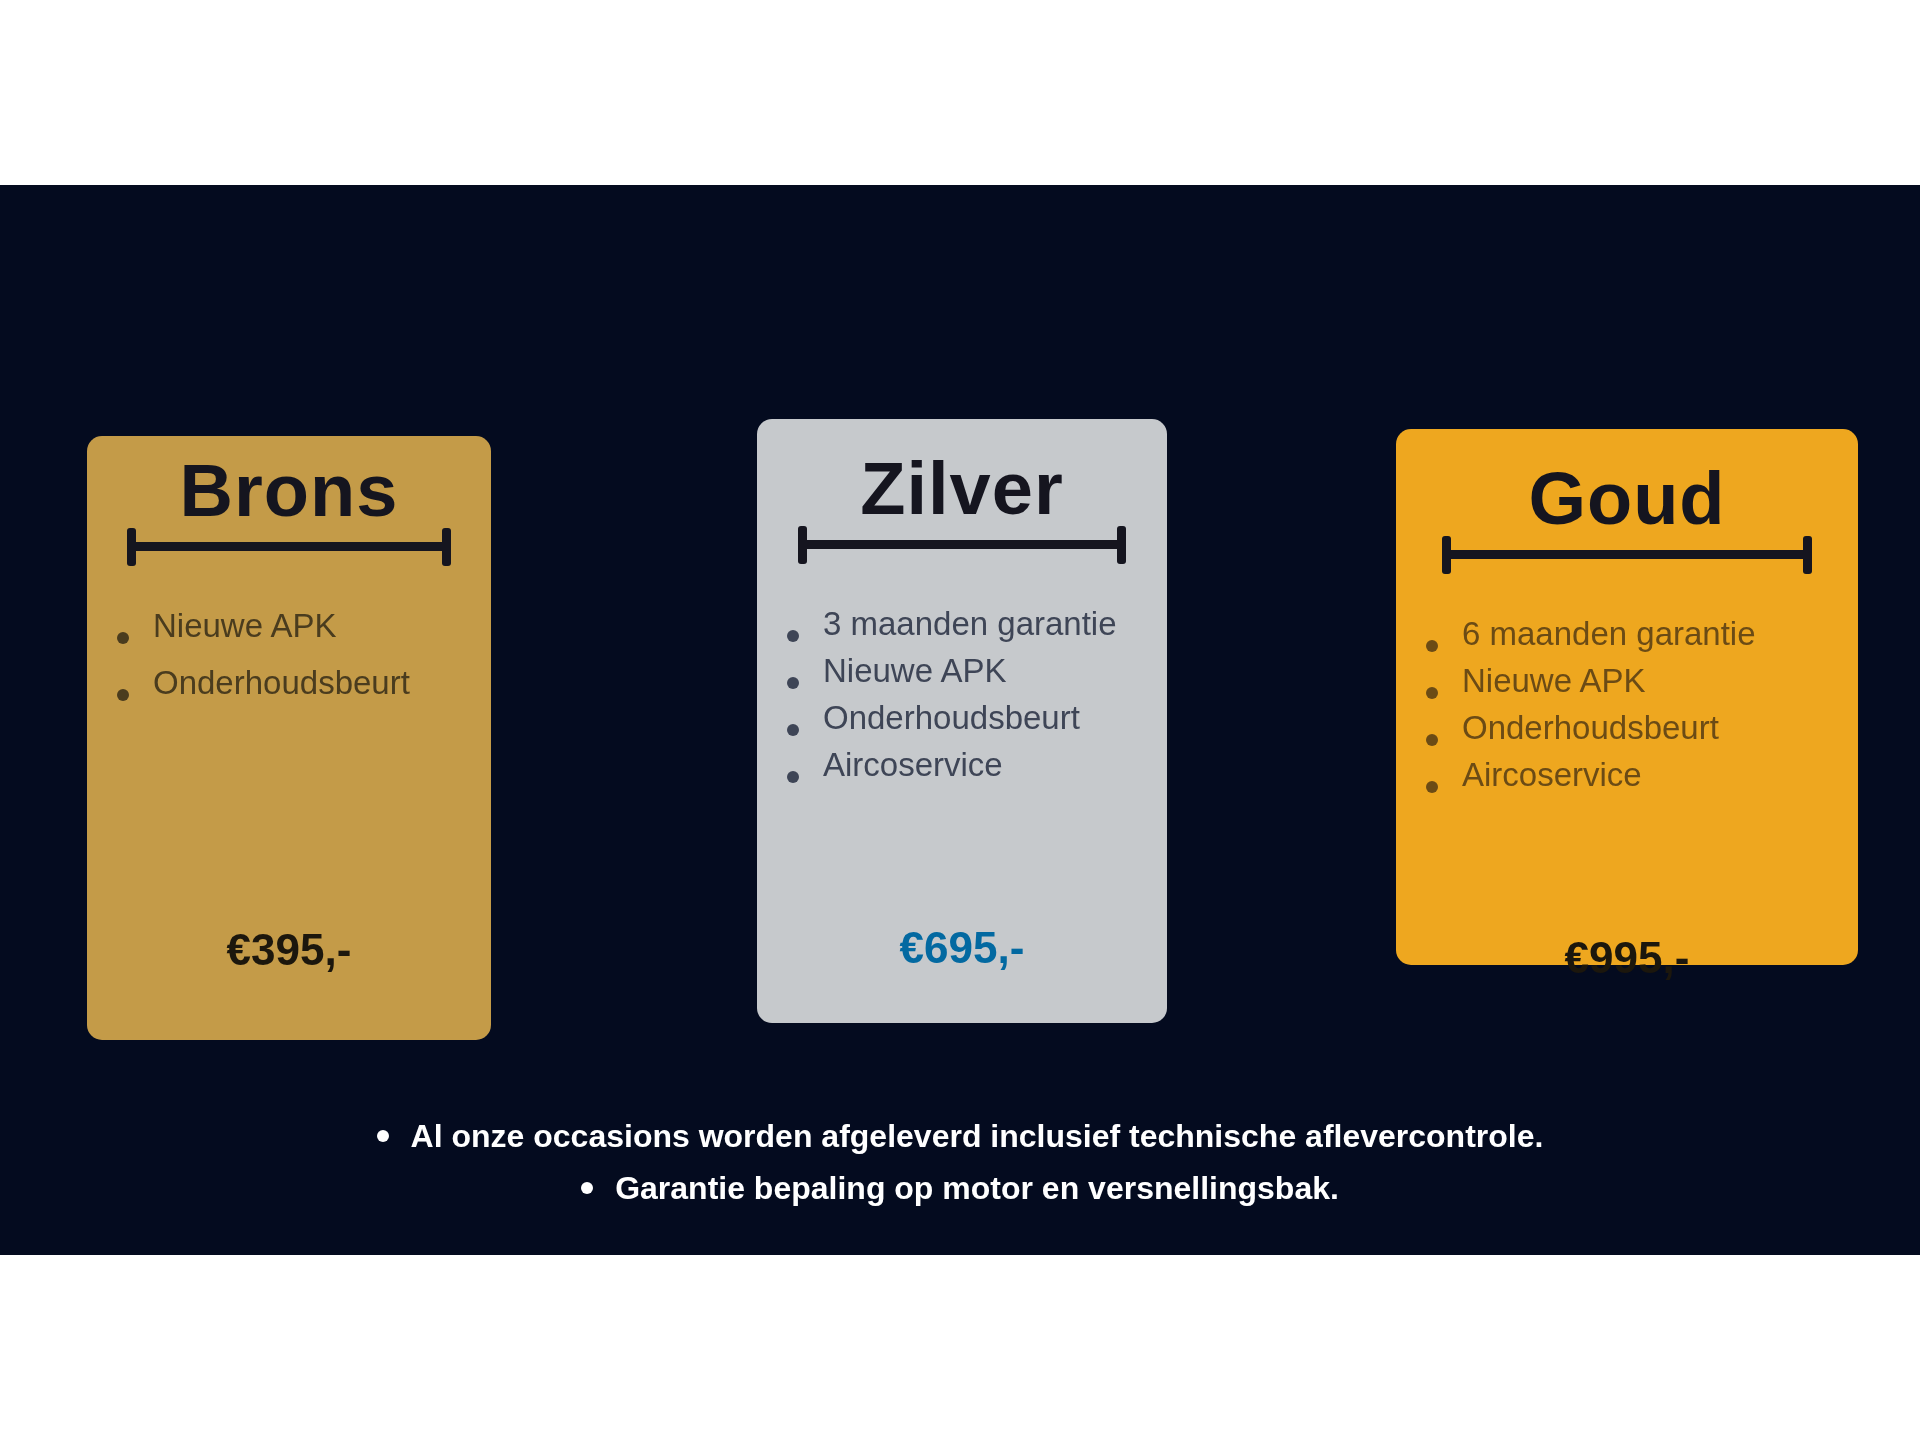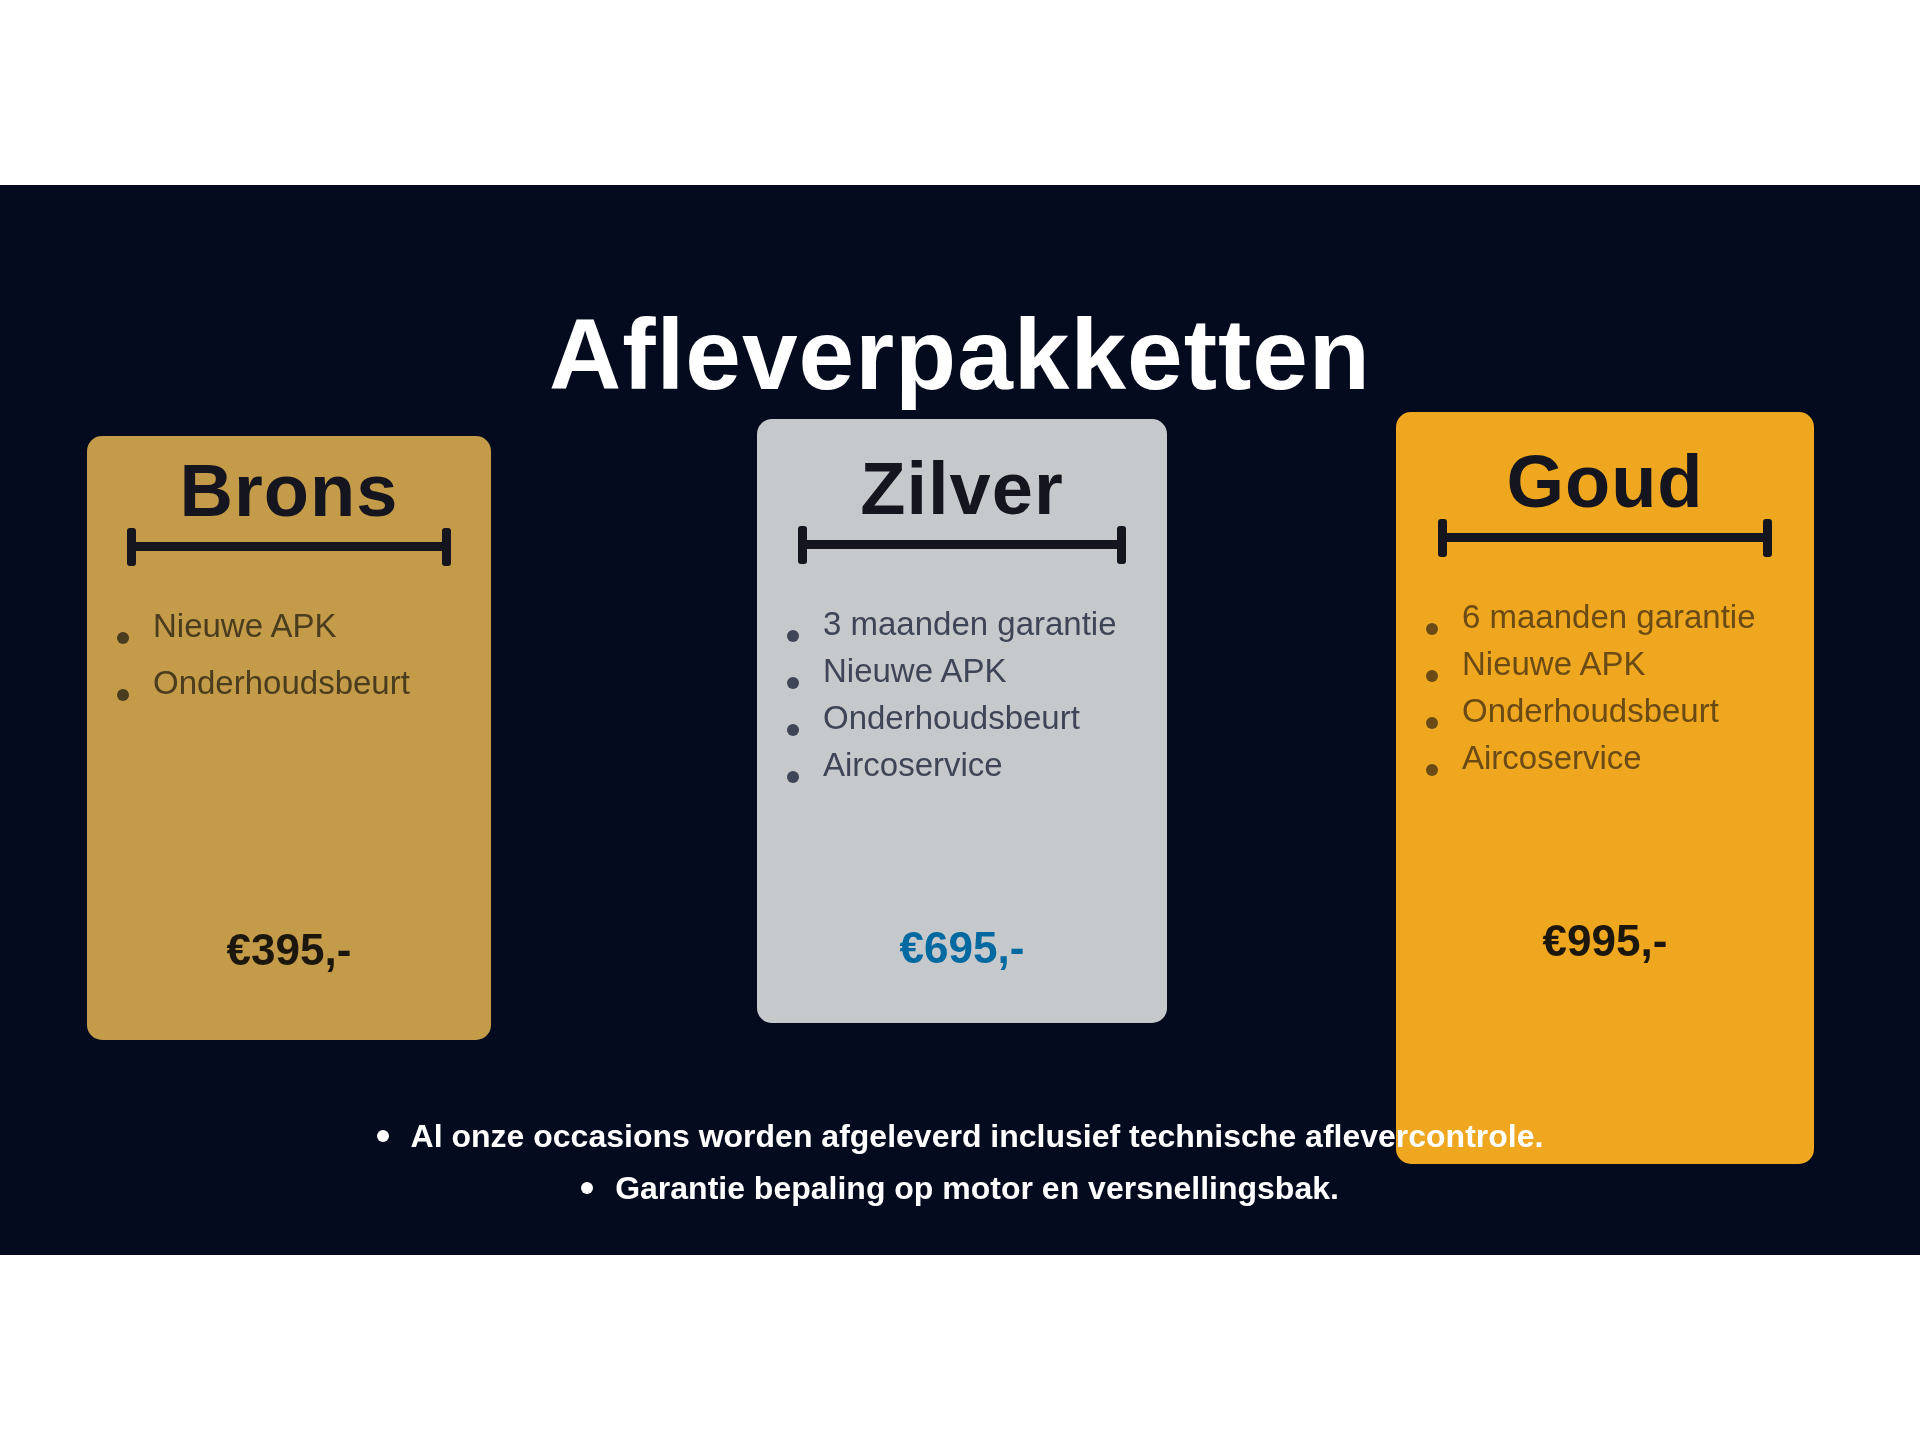--- a/index.html
+++ b/index.html
@@ -13,21 +13,21 @@
     background:#040b1f;
   }
   .page-title {
     position:absolute; top:52px; left:0; width:100%;
     text-align:center; color:#ffffff;
     font-size:100px; font-weight:bold; letter-spacing:1px; line-height:1;
   }
   .card { position:absolute; border-radius:15px; }
   .card--brons  { left:87px;  top:251px; width:404px; height:604px; background:#c49b48; color:#4a3c1e; }
   .card--zilver { left:757px; top:234px; width:410px; height:604px; background:#c6c9cc; color:#3e4556; }
-  .card--goud   { left:1396px;top:227px; width:418px; height:752px; background:#eea71f; color:#6b4b15; }
+  .card--goud   { left:1396px;top:244px; width:418px; height:536px; background:#eea71f; color:#6b4b15;padding-left:44px; }
   .card-inner { position:absolute; left:0; right:0; }
   .card--brons  .card-inner { top:18px; }
   .card--zilver .card-inner { top:33px; }
   .card--goud   .card-inner { top:33px; }
   .card-title {
     text-align:center; font-size:74px; font-weight:bold;
     color:#15151f; line-height:1; letter-spacing:1px;
   }
   .bracket { position:relative; width:80%; height:38px; margin:0 auto; }
   .bracket .bar  { position:absolute; top:0; width:9px; height:38px; background:#15151f; border-radius:3px; }
@@ -54,21 +54,20 @@
   .note .bullet-dot { background:#ffffff; }
   .note-1 { top:932px; }
   .note-2 { top:984px; }
 </style>
 </head>
 <body>
 
 <div class="stage">
   <div class="main-panel">
 
-    <h1 class="page-title">Afleverpakketten</h1>
 
     <div class="card card--brons">
       <div class="card-inner">
         <div class="card-title">Brons</div>
         <div class="bracket">
           <span class="bar bar-left"></span>
           <span class="line"></span>
           <span class="bar bar-right"></span>
         </div>
         <ul class="card-list">

